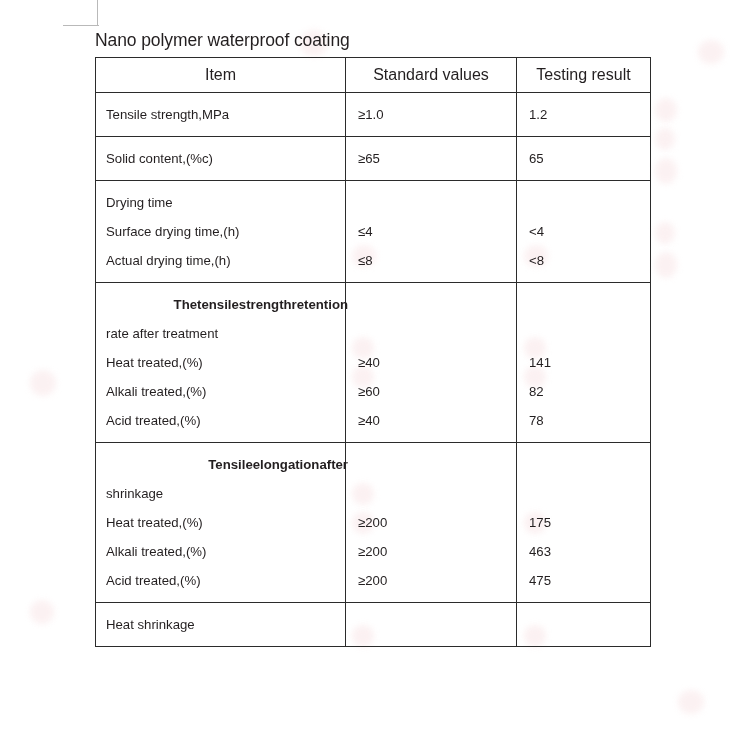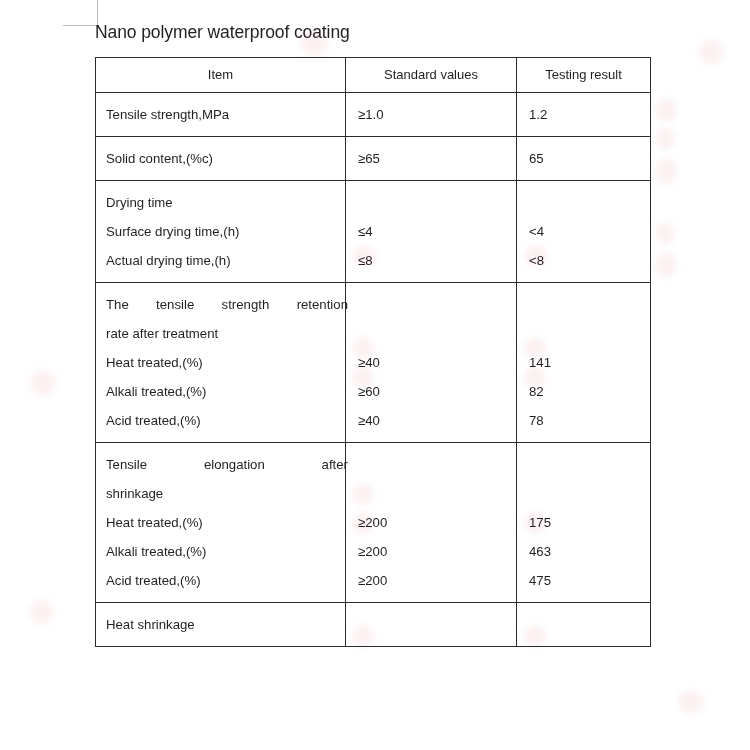--- a/index.html
+++ b/index.html
@@ -57,21 +57,21 @@
     position: absolute;
     left: 0;
     top: 0;
     width: 750px;
     height: 750px;
   }
 
   #doc-title {
     position: absolute;
     left: 95px;
-    top: 22px;
+    top: 30px;
     font-size: 17.5px;
     line-height: 20px;
     letter-spacing: -0.1px;
     white-space: nowrap;
     color: #231f20;
   }
 
   table#spec-table {
     position: absolute;
     left: 95px;
@@ -96,41 +96,42 @@
 
   
   thead td {
     text-align: center;
     height: 34px;
     vertical-align: middle !important;
   }
   thead td .hd {
     display: block;
     line-height: 34px;
-    font-size: 13px;
+    font-size: 16px;
   }
 
   
   .cell {
     padding: 7px 0 7px 10px;
     line-height: 29px;
   }
   .cell.val {
     padding-left: 12px;
   }
   .line {
     display: block;
     white-space: nowrap;
   }
   
   .line.justify {
     display: flex;
-    justify-content: space-between;
+    justify-content: flex-end;
     width: 242px;
     white-space: nowrap;
+    font-weight: bold;
   }
   .blank {
     display: block;
     line-height: 29px;
     height: 29px;
   }
 </style>
 </head>
 <body>
 

